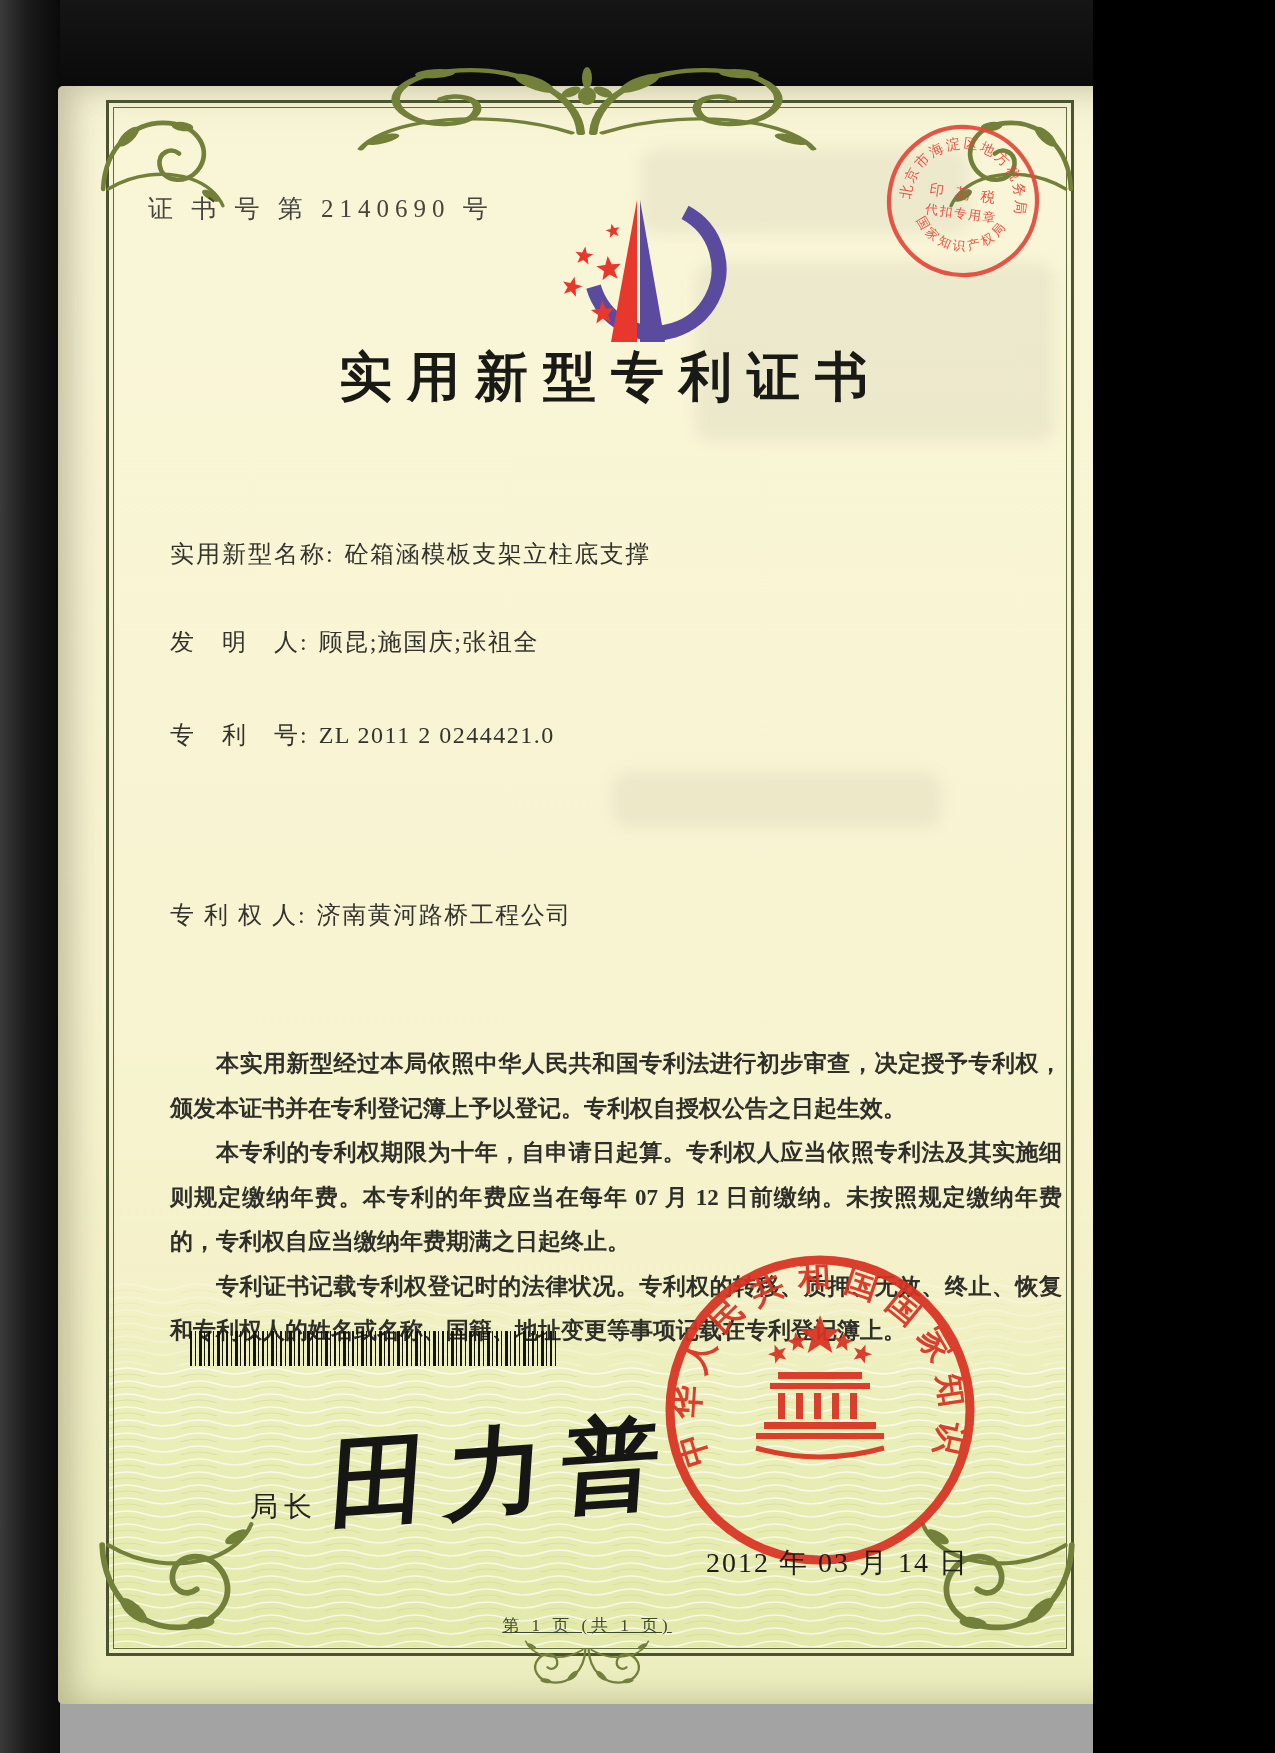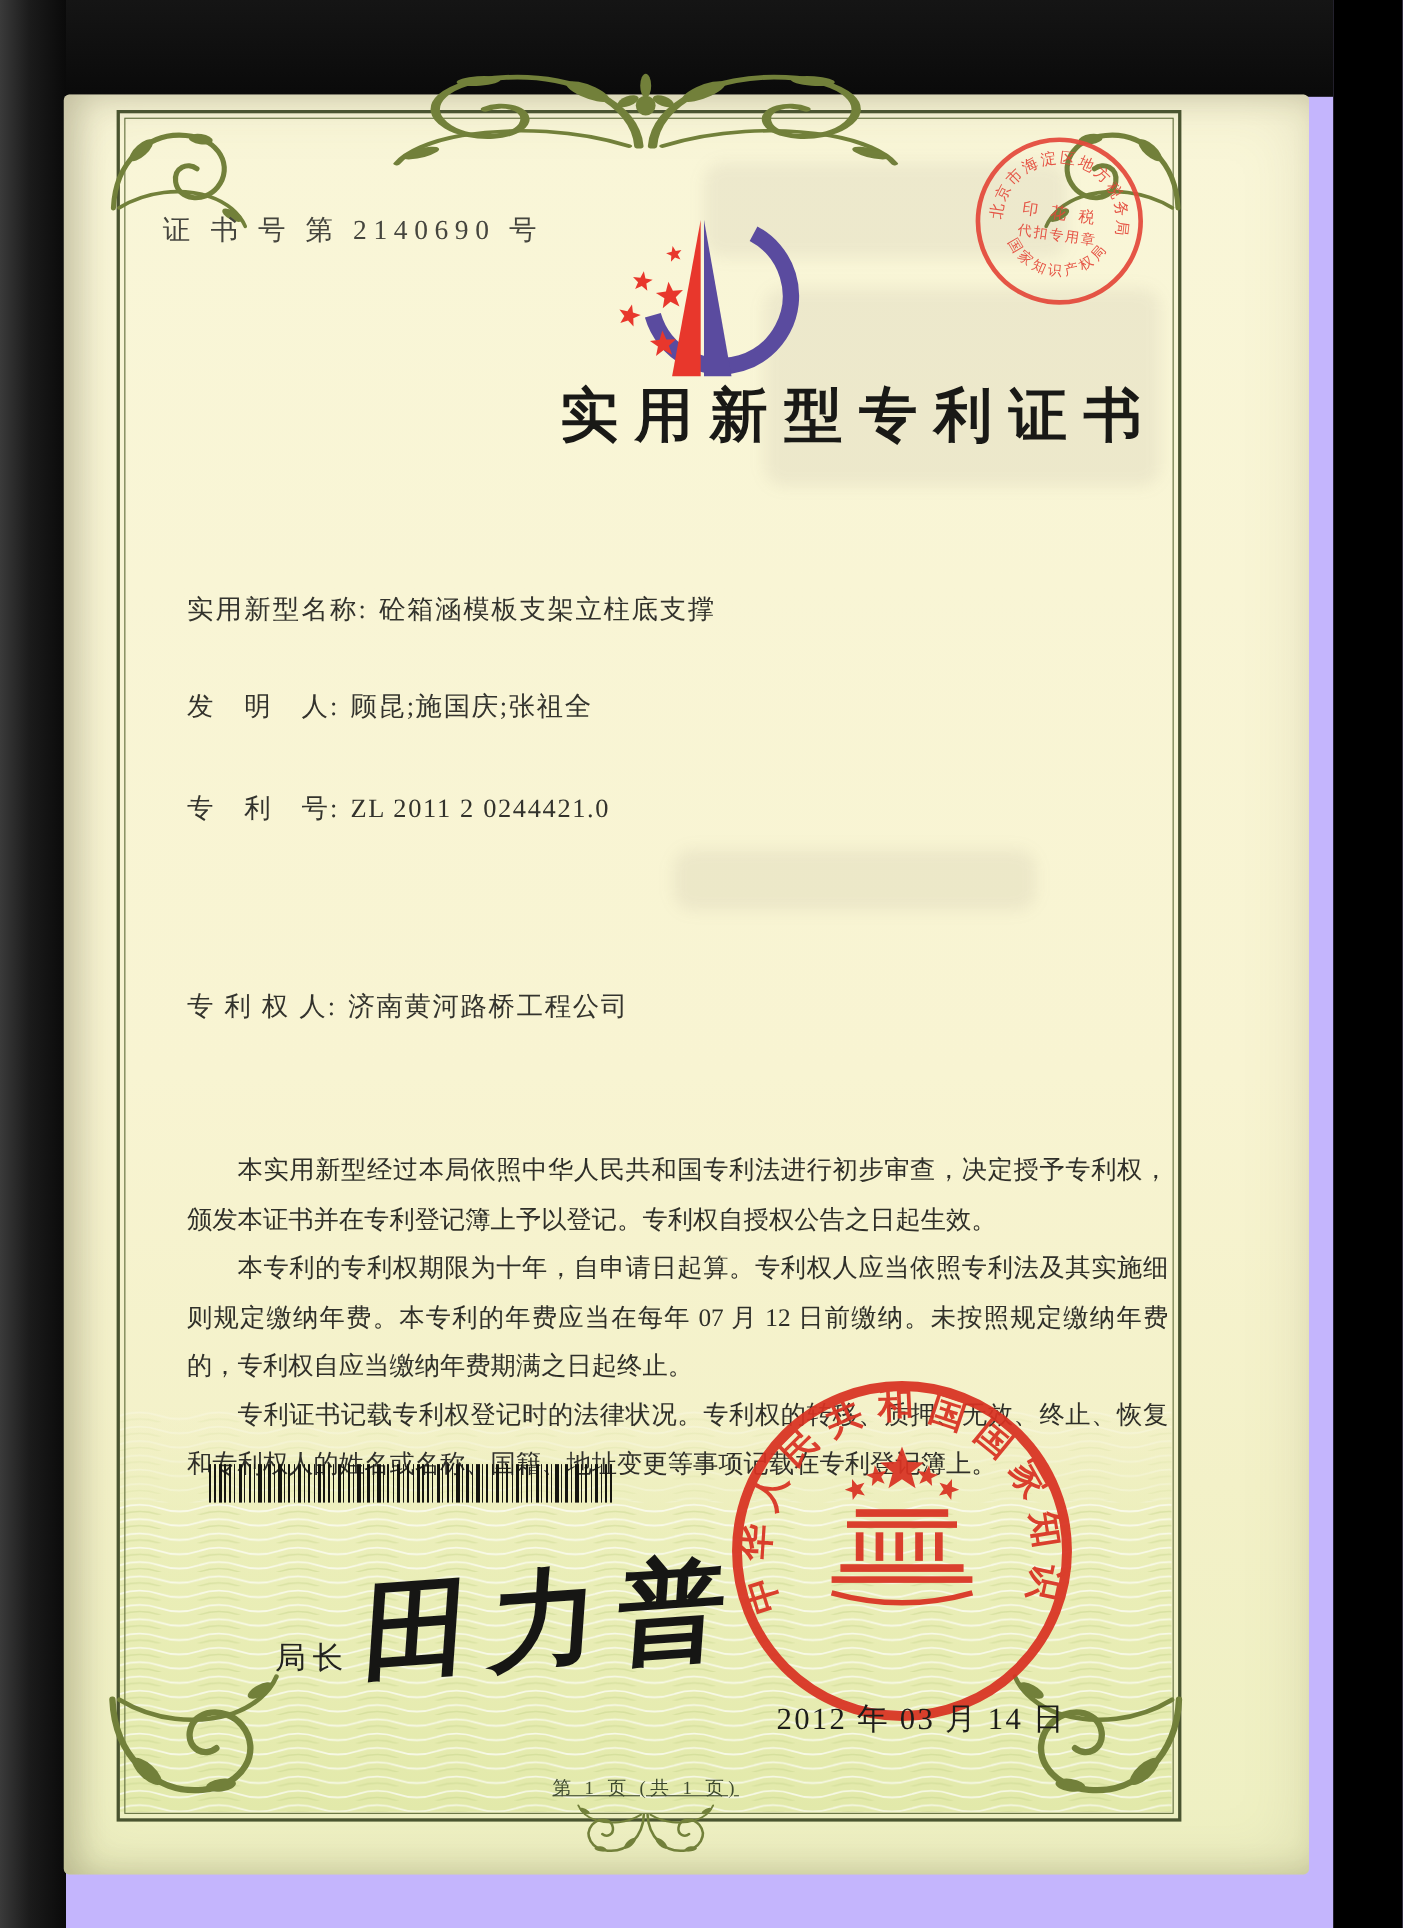--- a/index.html
+++ b/index.html
@@ -1,16 +1,16 @@
 <!DOCTYPE html>
 <html><head>
 <meta charset="utf-8">
 <style>
   html,body{margin:0;padding:0;background:#000;}
-  #page{position:relative;width:1212px;height:1753px;background:#c4b5fd;overflow:hidden;
+  #page{position:relative;width:1093px;height:1753px;background:#a3a3a3;overflow:hidden;
         font-family:"Liberation Serif","DejaVu Serif",serif;}
   
   .edge-left{position:absolute;left:0;top:0;width:60px;height:1753px;
     background:linear-gradient(90deg,#3a3a3a 0%,#1b1b1b 45%,#0a0a0a 100%);}
   .edge-top{position:absolute;left:0;top:0;width:1275px;height:88px;
     background:linear-gradient(180deg,#151515 0%,#0a0a0a 100%);}
   
   .paper{position:absolute;left:58px;top:86px;width:1132px;height:1618px;
     background:linear-gradient(180deg,#f9f6d8 0%,#f8f4d2 55%,#f3f1c8 78%,#eef0c2 100%);
     border-radius:5px;box-shadow:inset 0 0 60px rgba(130,120,70,.18), inset 14px 0 28px rgba(60,55,30,.22);}
@@ -19,26 +19,26 @@
     border:3px solid #4a5430;}
   .frame::after{content:"";position:absolute;left:4px;top:4px;right:4px;bottom:4px;
     border:1px solid #5f6c3a;}
   
   .wavezone{position:absolute;left:109px;width:956px;pointer-events:none;}
   .tint{position:absolute;left:109px;top:1280px;width:956px;height:367px;
     background:linear-gradient(180deg,rgba(233,238,182,0) 0%,rgba(231,237,178,.65) 35%,#e7ecb2 70%,#e2e9aa 100%);}
   .ghost{position:absolute;background:rgba(115,110,88,.085);filter:blur(7px);border-radius:18px;}
   
   .certno{position:absolute;left:148px;top:192px;font-size:25px;letter-spacing:6px;color:#45453e;}
-  .title{position:absolute;left:91px;top:342px;width:962px;text-align:right;
-    font-size:53px;font-weight:700;letter-spacing:15px;color:#191916;}
+  .title{position:absolute;left:106px;top:342px;width:962px;text-align:center;
+    font-size:53px;font-weight:700;letter-spacing:15px;color:#191916;padding-left:24px;}
   .frow{position:absolute;left:170px;font-size:24px;color:#33332d;letter-spacing:2px;white-space:nowrap;}
   .frow .val{margin-left:10px;letter-spacing:1.5px;}
   .bodytext{position:absolute;left:170px;top:1042px;width:892px;color:#2f2f29;
-    font-size:23px;line-height:44.5px;text-align:justify;}
+    font-size:23px;line-height:44.5px;text-align:justify;font-weight:bold;}
   .bodytext p{margin:0;text-indent:2em;}
   .barcode{position:absolute;left:190px;top:1331px;width:368px;height:35px;
     background:repeating-linear-gradient(90deg,
       #15150f 0px,#15150f 2px,rgba(0,0,0,0) 2px,rgba(0,0,0,0) 5px,
       #15150f 5px,#15150f 6px,rgba(0,0,0,0) 6px,rgba(0,0,0,0) 9px,
       #15150f 9px,#15150f 12px,rgba(0,0,0,0) 12px,rgba(0,0,0,0) 14px,
       #15150f 14px,#15150f 15px,rgba(0,0,0,0) 15px,rgba(0,0,0,0) 18px);}
   .sig-label{position:absolute;left:250px;top:1488px;font-size:28px;letter-spacing:6px;color:#23231f;
     font-family:Liberation Sans, sans-serif;}
   .sig-name{position:absolute;left:330px;top:1408px;font-size:98px;font-weight:700;color:#161614;

